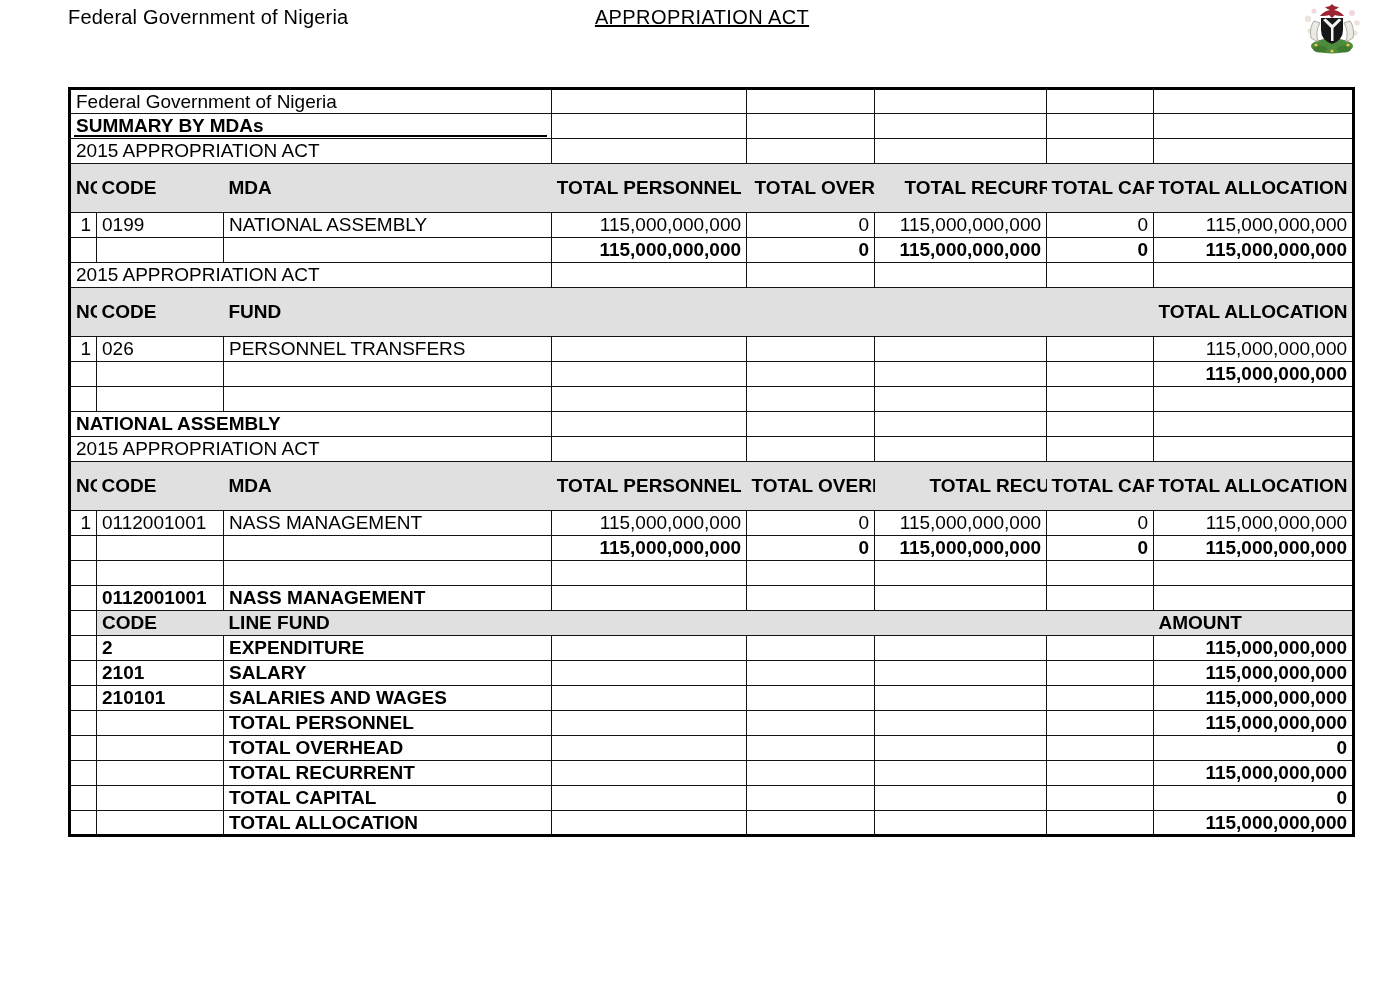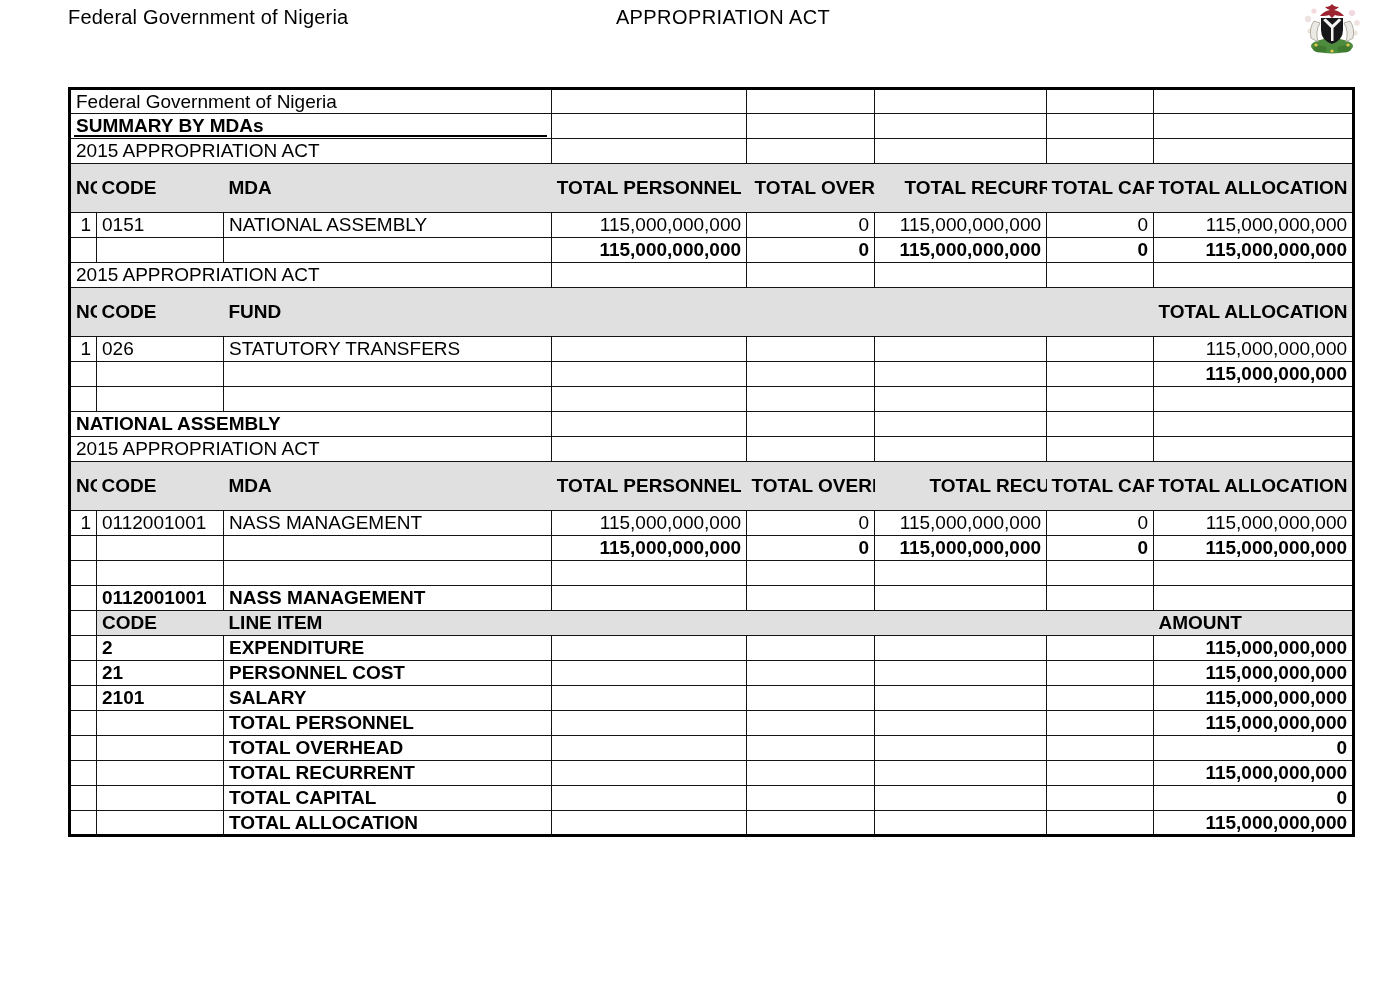--- a/index.html
+++ b/index.html
@@ -14,22 +14,22 @@
   }
   .page { position: absolute; inset: 0; border-radius: 15px; }
 
   
   .page-header { position: absolute; left: 0; top: 0; width: 1390px; height: 80px; }
   .org-title {
     position: absolute; left: 68px; top: 6px;
     font-size: 20px; letter-spacing: 0.2px;
   }
   .doc-title {
-    position: absolute; left: 81px; top: 6px; width: 1284px;
-    text-align: center; font-size: 20px; letter-spacing: 0.4px;
+    position: absolute; left: 60px; top: 6px; width: 1284px;
+    text-align: center; font-size: 20px; letter-spacing: 0.4px; text-decoration: underline;
   }
   .logo { position: absolute; left: 1300px; top: 1px; }
 
   
   table.budget {
     position: absolute; left: 68px; top: 87px;
     width: 1284px;
     border-collapse: collapse;
     table-layout: fixed;
     border: 3px solid #000;
@@ -145,21 +145,21 @@
           <td class="al-l b"><span>CODE</span></td>
           <td class="al-l b"><span>MDA</span></td>
           <td class="al-r b"><span>TOTAL PERSONNEL</span></td>
           <td class="al-c b wrap"><span>TOTAL OVERHEAD</span></td>
           <td class="al-c b wrap"><span>TOTAL RECURRENT</span></td>
           <td class="al-c b wrap"><span>TOTAL CAPITAL</span></td>
           <td class="al-c b"><span>TOTAL ALLOCATION</span></td>
         </tr>
         <tr class="">
           <td class="al-r"><span>1</span></td>
-          <td class="al-l"><span>0151</span></td>
+          <td class="al-l"><span>0199</span></td>
           <td class="al-l"><span>NATIONAL ASSEMBLY</span></td>
           <td class="al-r"><span>115,000,000,000</span></td>
           <td class="al-r"><span>0</span></td>
           <td class="al-r"><span>115,000,000,000</span></td>
           <td class="al-r"><span>0</span></td>
           <td class="al-r"><span>115,000,000,000</span></td>
         </tr>
         <tr class="">
           <td class=""></td>
           <td class=""></td>
@@ -184,21 +184,21 @@
           <td class="al-l b"><span>FUND</span></td>
           <td class=""></td>
           <td class=""></td>
           <td class=""></td>
           <td class=""></td>
           <td class="al-c b"><span>TOTAL ALLOCATION</span></td>
         </tr>
         <tr class="">
           <td class="al-r"><span>1</span></td>
           <td class="al-l"><span>026</span></td>
-          <td class="al-l"><span>STATUTORY TRANSFERS</span></td>
+          <td class="al-l"><span>PERSONNEL TRANSFERS</span></td>
           <td class=""></td>
           <td class=""></td>
           <td class=""></td>
           <td class=""></td>
           <td class="al-r"><span>115,000,000,000</span></td>
         </tr>
         <tr class="">
           <td class=""></td>
           <td class=""></td>
           <td class=""></td>
@@ -280,59 +280,59 @@
           <td class="al-l b"><span>NASS MANAGEMENT</span></td>
           <td class=""></td>
           <td class=""></td>
           <td class=""></td>
           <td class=""></td>
           <td class=""></td>
         </tr>
         <tr class="gray">
           <td class="plain"></td>
           <td class="al-l b"><span>CODE</span></td>
-          <td class="al-l b"><span>LINE ITEM</span></td>
+          <td class="al-l b"><span>LINE FUND</span></td>
           <td class=""></td>
           <td class=""></td>
           <td class=""></td>
           <td class=""></td>
           <td class="al-l b"><span>AMOUNT</span></td>
         </tr>
         <tr class="">
           <td class=""></td>
           <td class="al-l b"><span>2</span></td>
           <td class="al-l b"><span>EXPENDITURE</span></td>
           <td class=""></td>
           <td class=""></td>
           <td class=""></td>
           <td class=""></td>
           <td class="al-r b"><span>115,000,000,000</span></td>
         </tr>
         <tr class="">
           <td class=""></td>
-          <td class="al-l b"><span>21</span></td>
-          <td class="al-l b"><span>PERSONNEL COST</span></td>
-          <td class=""></td>
-          <td class=""></td>
-          <td class=""></td>
-          <td class=""></td>
-          <td class="al-r b"><span>115,000,000,000</span></td>
-        </tr>
-        <tr class="">
-          <td class=""></td>
           <td class="al-l b"><span>2101</span></td>
           <td class="al-l b"><span>SALARY</span></td>
           <td class=""></td>
           <td class=""></td>
           <td class=""></td>
           <td class=""></td>
           <td class="al-r b"><span>115,000,000,000</span></td>
         </tr>
         <tr class="">
           <td class=""></td>
+          <td class="al-l b"><span>210101</span></td>
+          <td class="al-l b"><span>SALARIES AND WAGES</span></td>
+          <td class=""></td>
+          <td class=""></td>
+          <td class=""></td>
+          <td class=""></td>
+          <td class="al-r b"><span>115,000,000,000</span></td>
+        </tr>
+        <tr class="">
+          <td class=""></td>
           <td class=""></td>
           <td class="al-l b"><span>TOTAL PERSONNEL</span></td>
           <td class=""></td>
           <td class=""></td>
           <td class=""></td>
           <td class=""></td>
           <td class="al-r b"><span>115,000,000,000</span></td>
         </tr>
         <tr class="">
           <td class=""></td>

